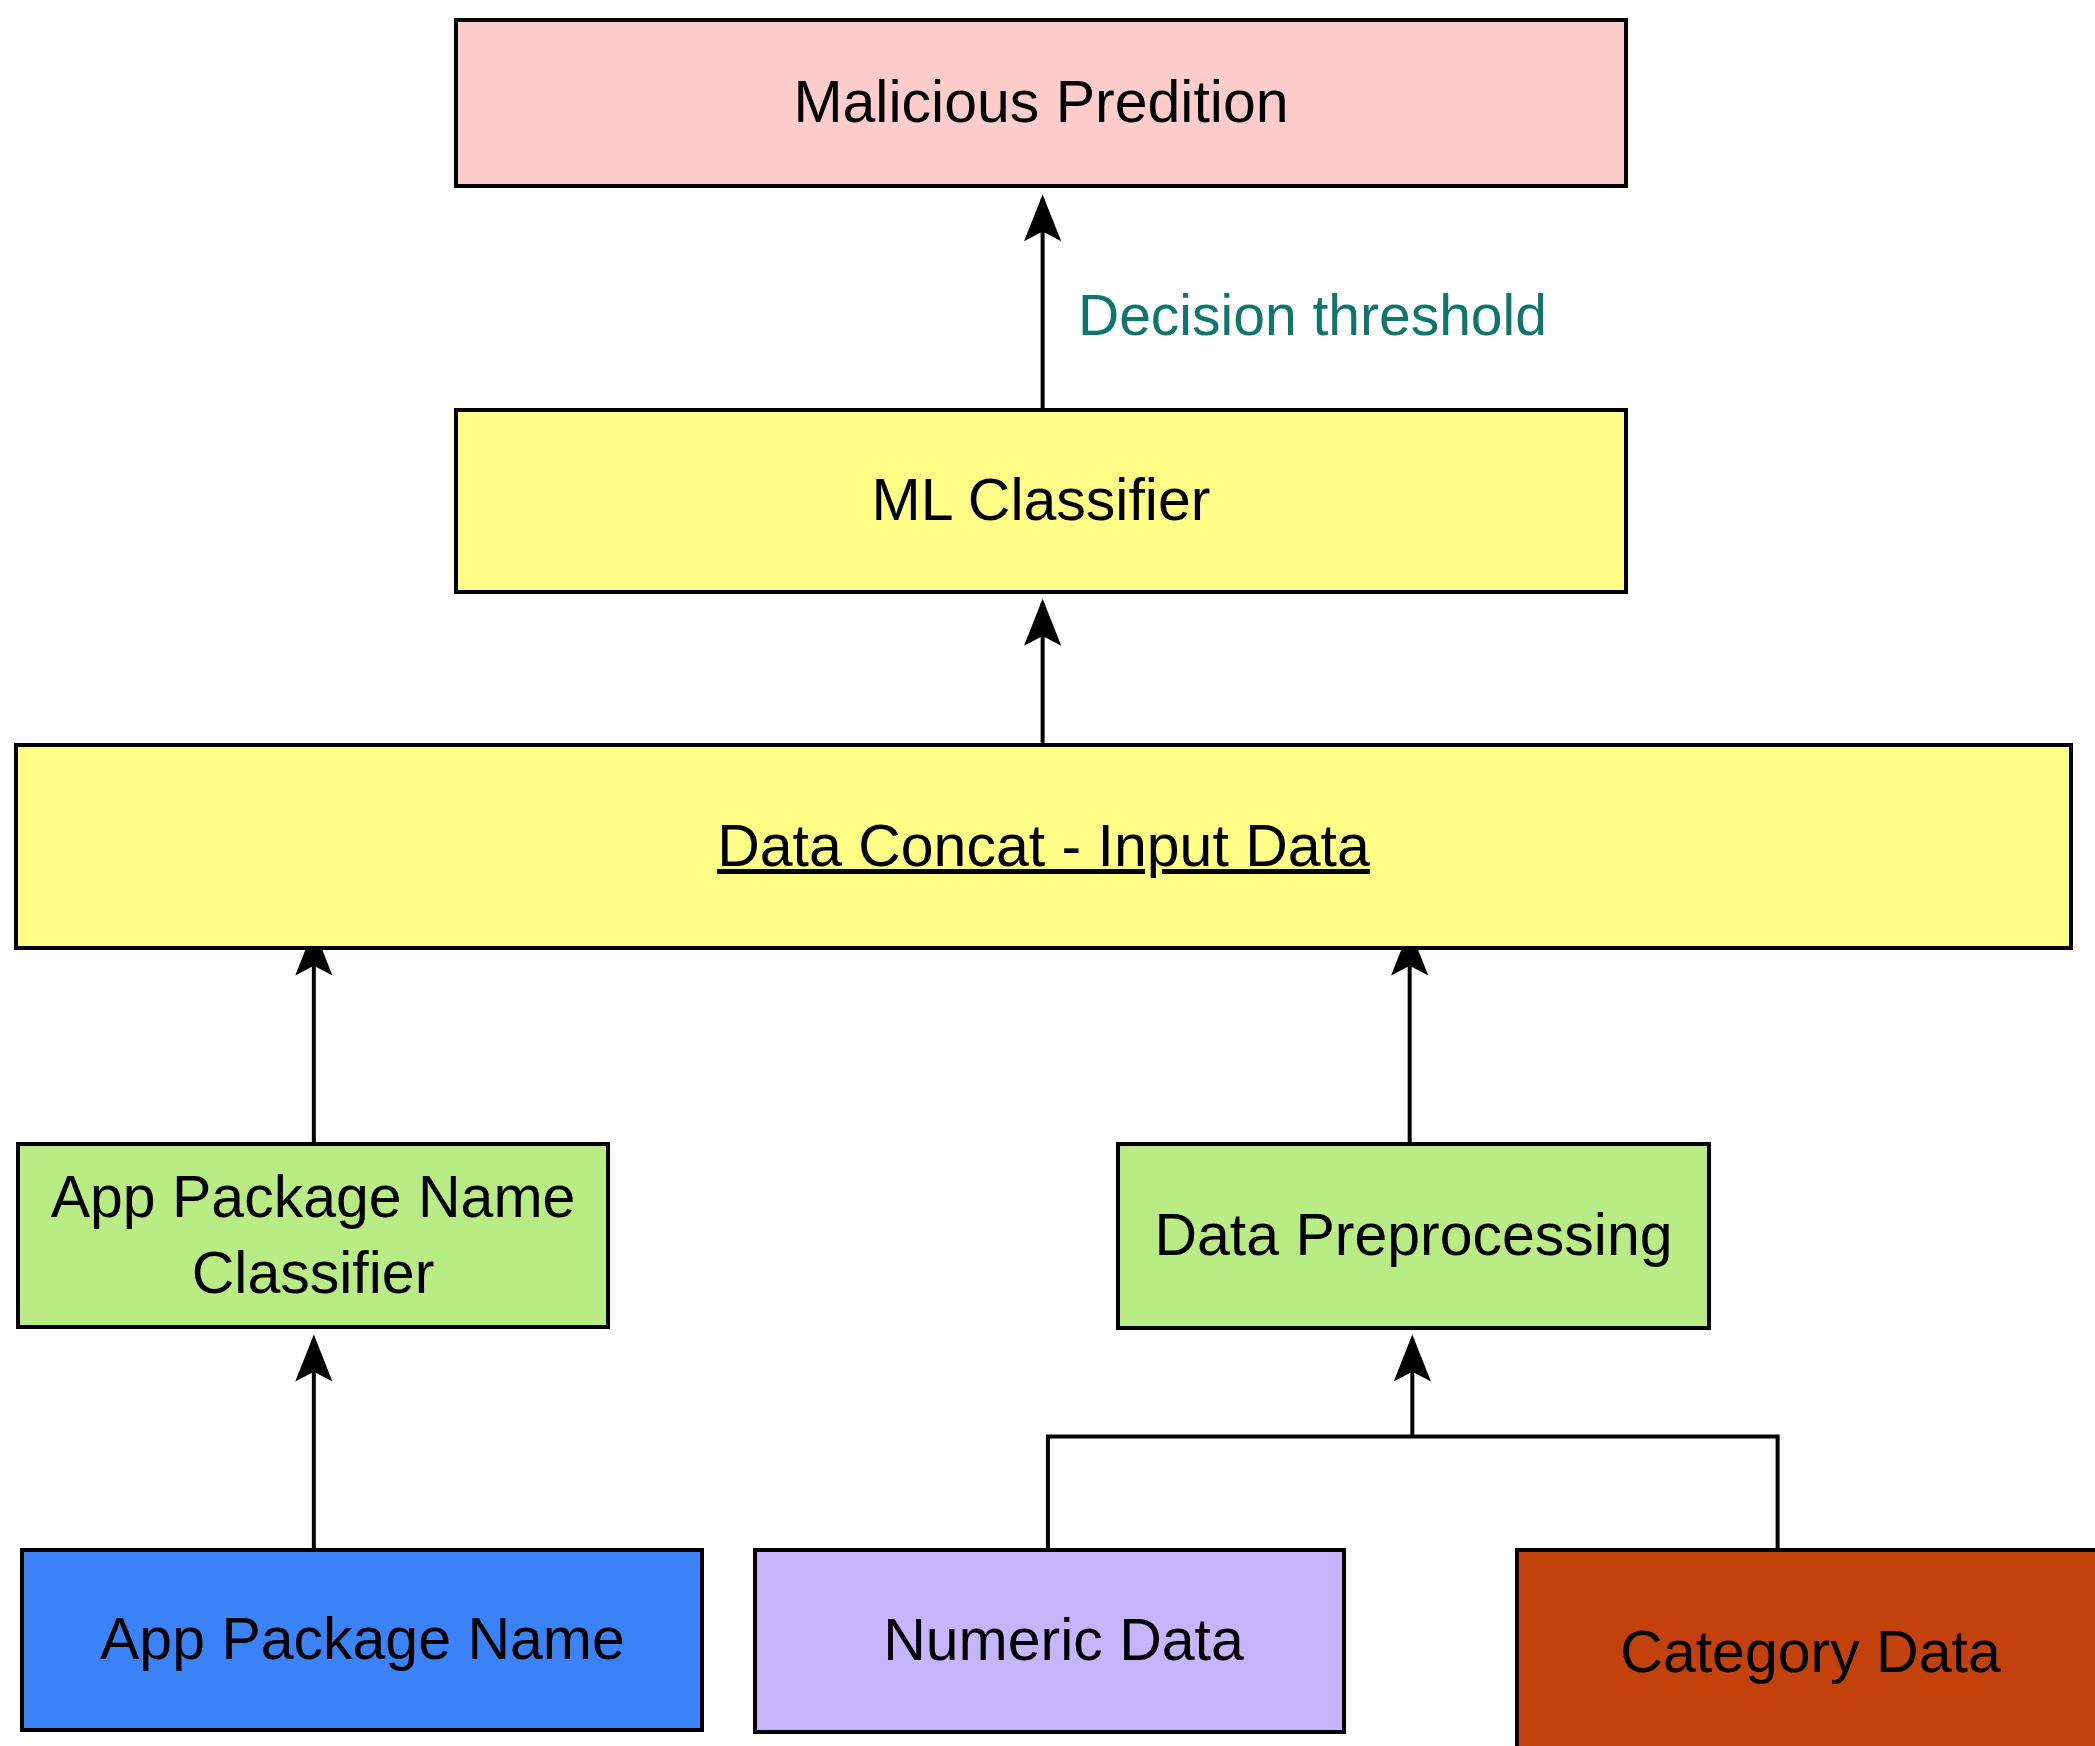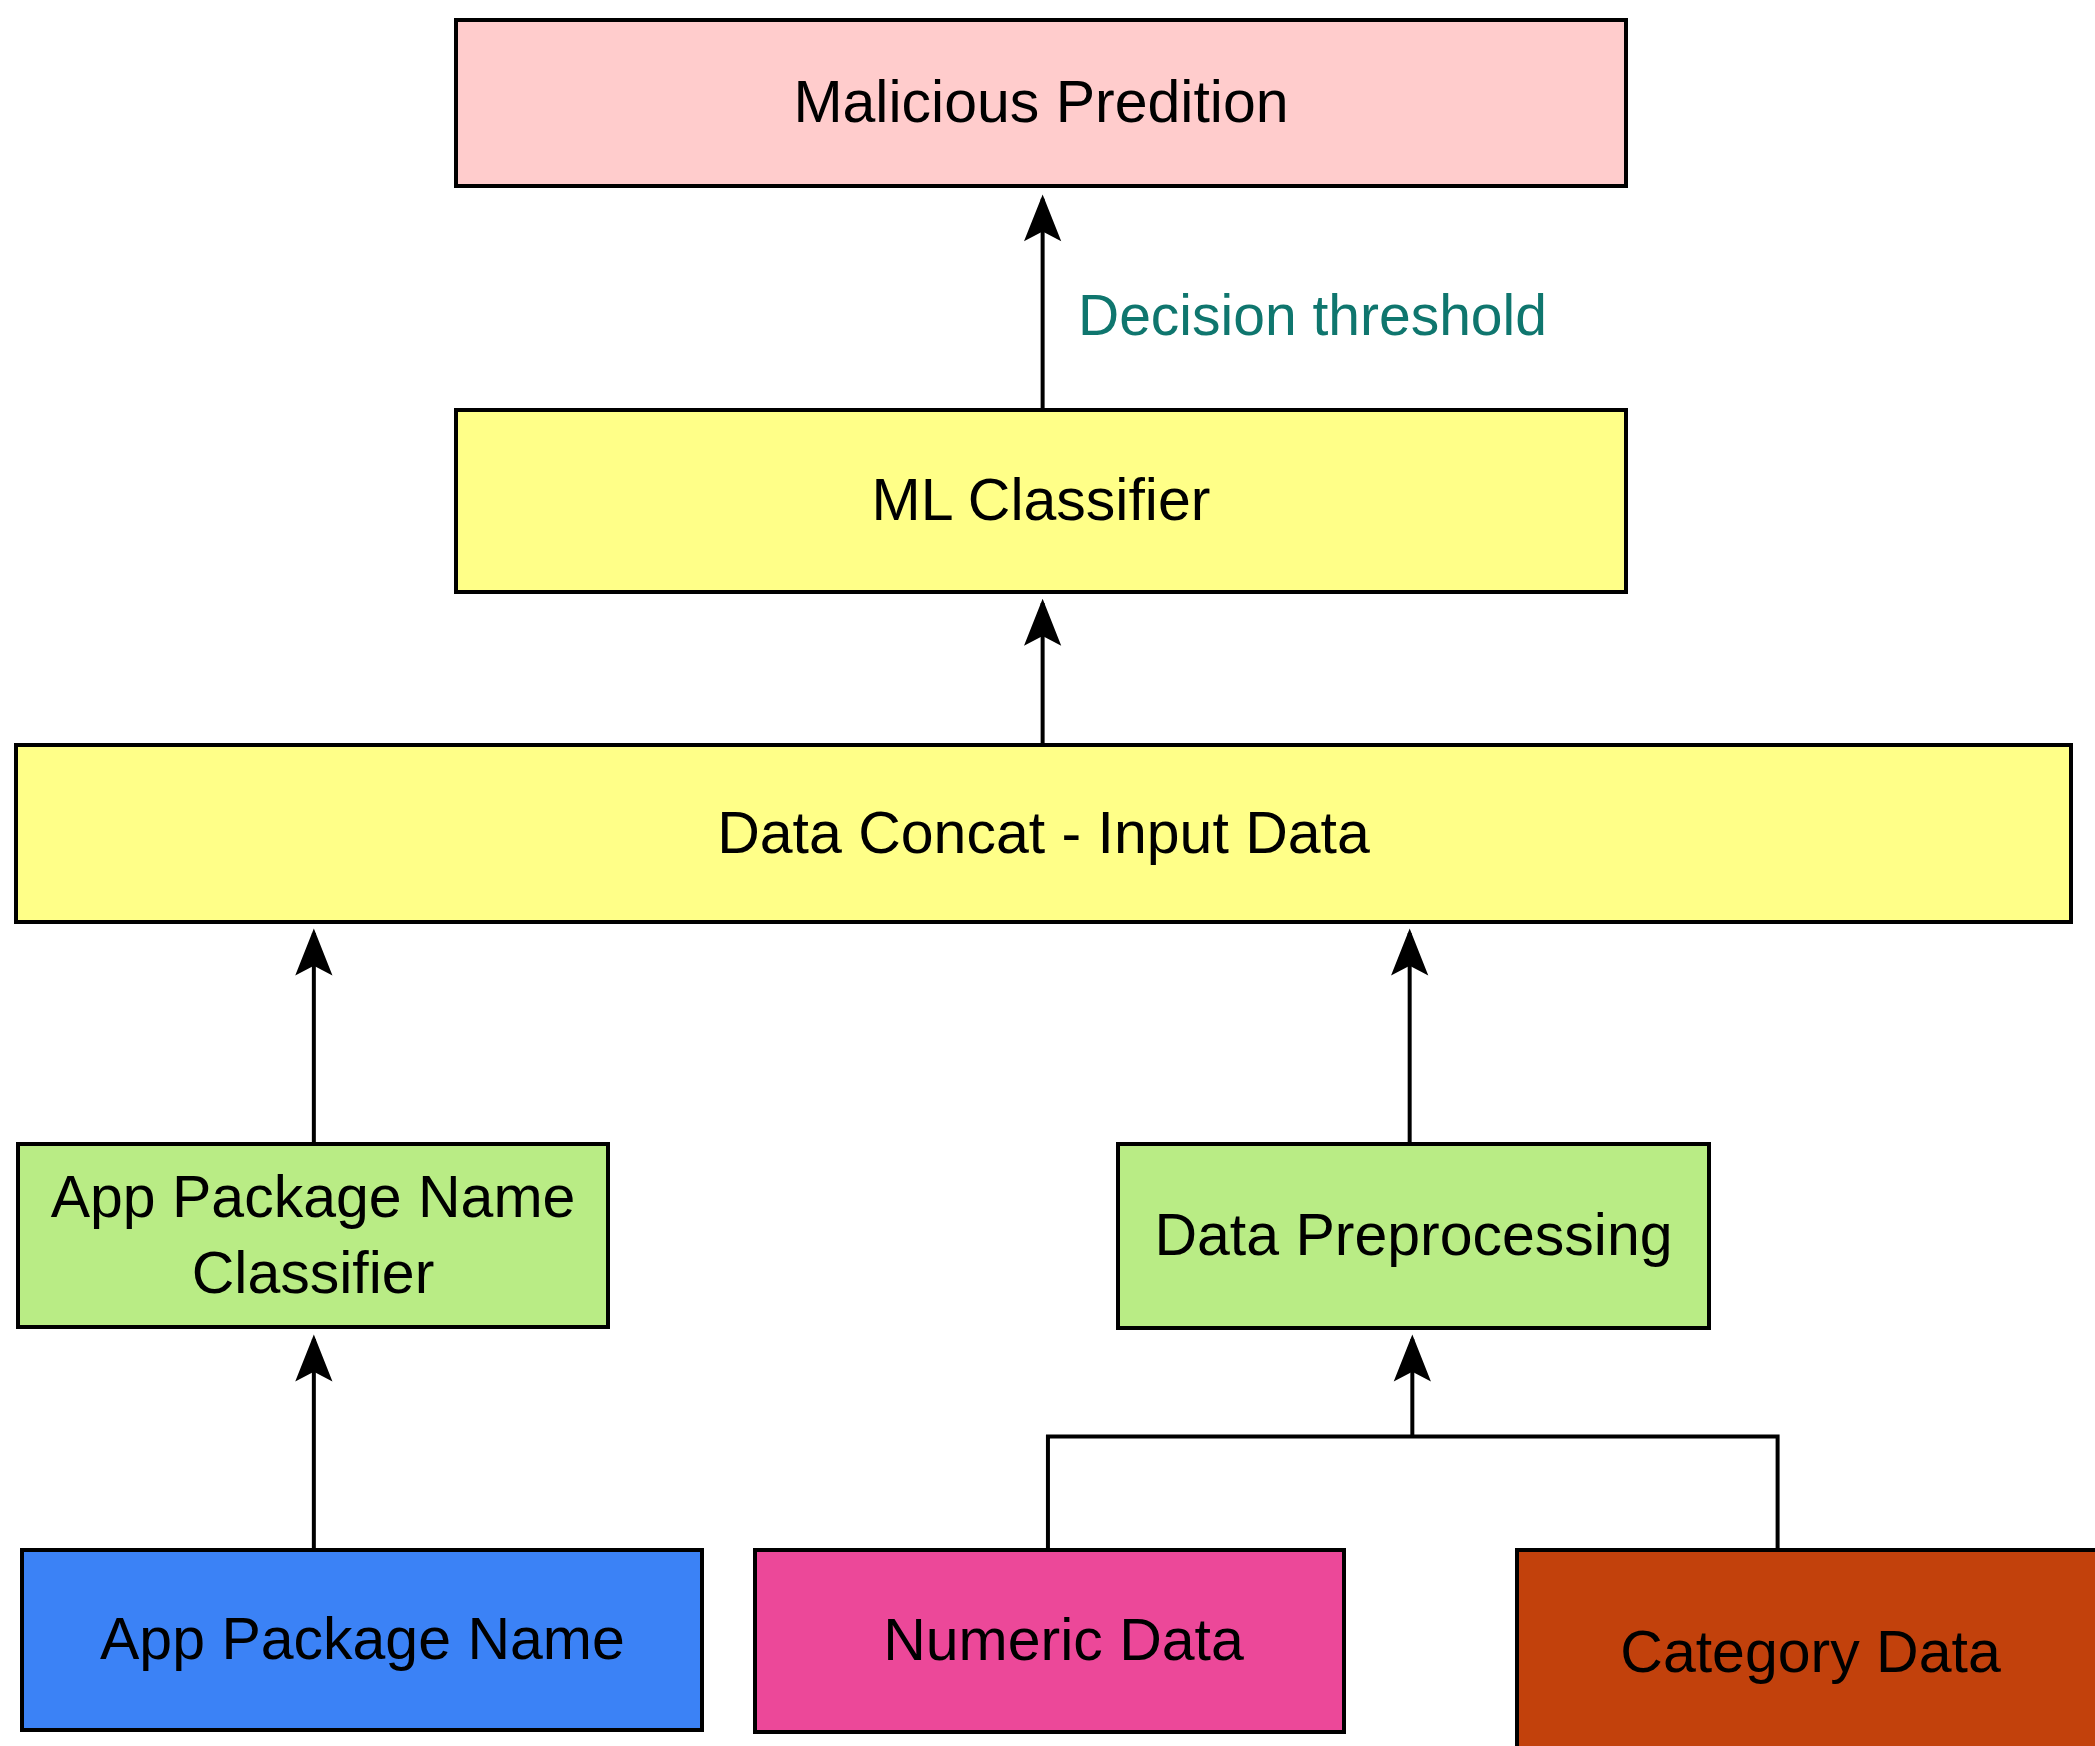--- a/index.html
+++ b/index.html
@@ -66,37 +66,37 @@
   </svg>
 
   <div class="node" style="left: 454px; top: 17.7px; width: 1174px; height: 170px; background: rgb(255, 204, 204);">
     <span class="label">Malicious Predition</span>
   </div>
 
   <div class="node" style="left: 454px; top: 408px; width: 1174px; height: 186px; background: rgb(255, 255, 136);">
     <span class="label">ML Classifier</span>
   </div>
 
-  <div class="node" style="left: 14px; top: 743px; width: 2059px; height: 181px; background: rgb(255, 255, 136);">
+  <div class="node" style="left: 14px; top: 743px; width: 2059px; height: 207px; background: rgb(255, 255, 136); text-decoration: underline;">
     <span class="label">Data Concat - Input Data</span>
   </div>
 
   <div class="node" style="left: 16px; top: 1142px; width: 594px; height: 187px; background: rgb(185, 236, 133);">
     <span class="label">App Package Name Classifier</span>
   </div>
 
   <div class="node" style="left: 1116px; top: 1142px; width: 595px; height: 188px; background: rgb(185, 236, 133);">
     <span class="label">Data Preprocessing</span>
   </div>
 
   <div class="node" style="left: 20.4px; top: 1548px; width: 684px; height: 184px; background: #3b82f6;">
     <span class="label">App Package Name</span>
   </div>
 
-  <div class="node" style="left: 753px; top: 1548px; width: 593px; height: 186px; background: #ec4899; padding-left: 28px;">
+  <div class="node" style="left: 753px; top: 1548px; width: 593px; height: 186px; background: #c4b5fd; padding-left: 28px;">
     <span class="label">Numeric Data</span>
   </div>
 
   <div class="node" style="left: 1515px; top: 1548px; width: 591px; height: 210px; background: #c2410c;">
     <span class="label">Category Data</span>
   </div>
 
   <div class="edge-label" style="left:1078px;top:282px;">Decision threshold</div>
 
 </div>

